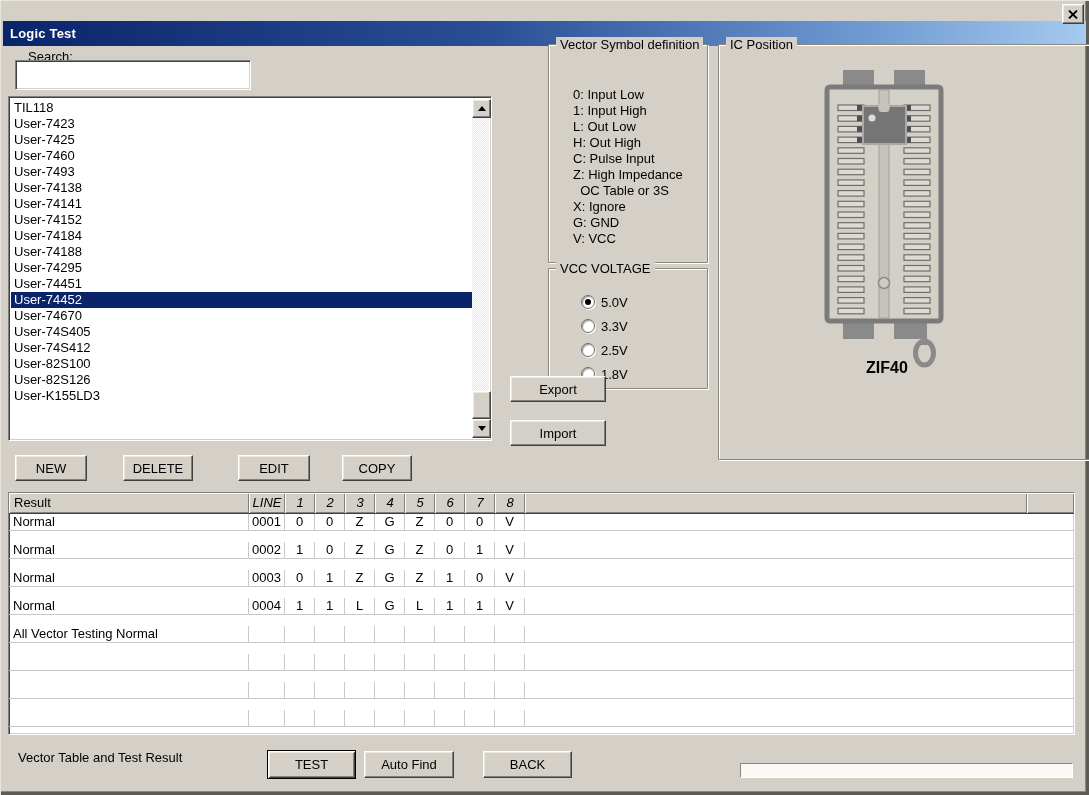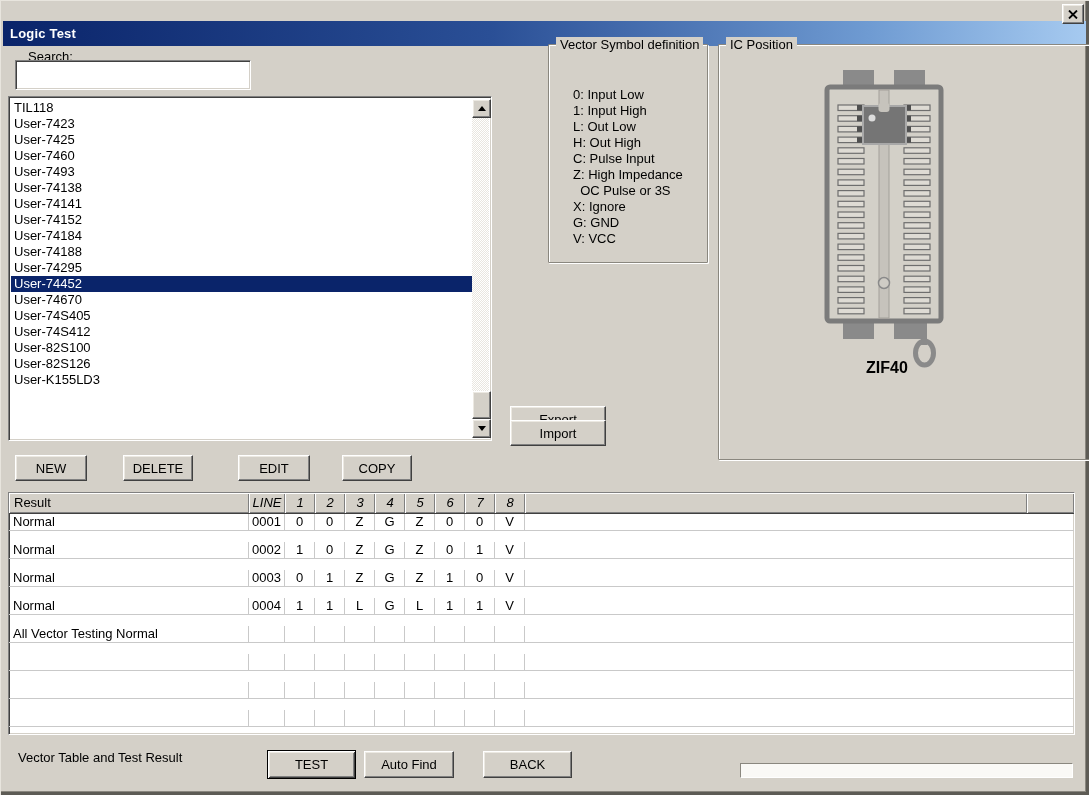--- a/index.html
+++ b/index.html
@@ -104,20 +104,21 @@
         <div class="list-item">User-7423</div>
         <div class="list-item">User-7425</div>
         <div class="list-item">User-7460</div>
         <div class="list-item">User-7493</div>
         <div class="list-item">User-74138</div>
         <div class="list-item">User-74141</div>
         <div class="list-item">User-74152</div>
         <div class="list-item">User-74184</div>
         <div class="list-item">User-74188</div>
         <div class="list-item">User-74295</div>
+        <div class="list-item">User-74451</div>
         <div class="list-item selected">User-74452</div>
         <div class="list-item">User-74670</div>
         <div class="list-item">User-74S405</div>
         <div class="list-item">User-74S412</div>
         <div class="list-item">User-82S100</div>
         <div class="list-item">User-82S126</div>
         <div class="list-item">User-K155LD3</div>
       </div>
     <div class="vscroll">
       <div class="sb-btn sb-up">
@@ -137,29 +138,52 @@
 
   <div class="groupbox" style="left:508px;top:44px;width:158px;height:217px;">
     <span class="grouplabel">Vector Symbol definition</span>
     <div id="symbol-lines" style="position:absolute;left:24px;top:42px;">
         <div class="sym-line">0: Input Low</div>
         <div class="sym-line">1: Input High</div>
         <div class="sym-line">L: Out Low</div>
         <div class="sym-line">H: Out High</div>
         <div class="sym-line">C: Pulse Input</div>
         <div class="sym-line">Z: High Impedance</div>
-        <div class="sym-line">  OC Pulse or 3S</div>
+        <div class="sym-line">  OC Table or 3S</div>
         <div class="sym-line">X: Ignore</div>
         <div class="sym-line">G: GND</div>
         <div class="sym-line">V: VCC</div>
       </div>
   </div>
 
-
-  <div class="btn95" style="left:510px;top:406px;width:94px;height:24px;">Export</div>
+  <div class="groupbox" style="left:508px;top:268px;width:158px;height:119px;">
+    <span class="grouplabel">VCC VOLTAGE</span>
+    <div id="vcc-options">
+        <div class="radio-row" style="top: 25px;">
+          <span class="radio">
+            <span class="dot"></span>
+          </span>
+          <span>5.0V</span>
+        </div>
+        <div class="radio-row" style="top: 49px;">
+          <span class="radio"></span>
+          <span>3.3V</span>
+        </div>
+        <div class="radio-row" style="top: 73px;">
+          <span class="radio"></span>
+          <span>2.5V</span>
+        </div>
+        <div class="radio-row" style="top: 97px;">
+          <span class="radio"></span>
+          <span>1.8V</span>
+        </div>
+      </div>
+  </div>
+
+  <div class="btn95" style="left:510px;top:376px;width:94px;height:24px;">Export</div>
   <div class="btn95" style="left:510px;top:420px;width:94px;height:24px;">Import</div>
 
   <div class="groupbox" style="left:678px;top:44px;width:396px;height:414px;">
     <span class="grouplabel">IC Position</span>
     <svg id="zif-svg" width="396" height="414" viewBox="0 0 396 414" style="position:absolute;left:0;top:0;">
         <rect x="124" y="25" width="31" height="20" fill="#8a8a8a"></rect>
         <rect x="175" y="25" width="31" height="20" fill="#8a8a8a"></rect>
         <rect x="124" y="274" width="31" height="20" fill="#8a8a8a"></rect>
         <rect x="175" y="274" width="31" height="20" fill="#8a8a8a"></rect>
         <rect x="202" y="274" width="6" height="26" fill="#8a8a8a"></rect>

